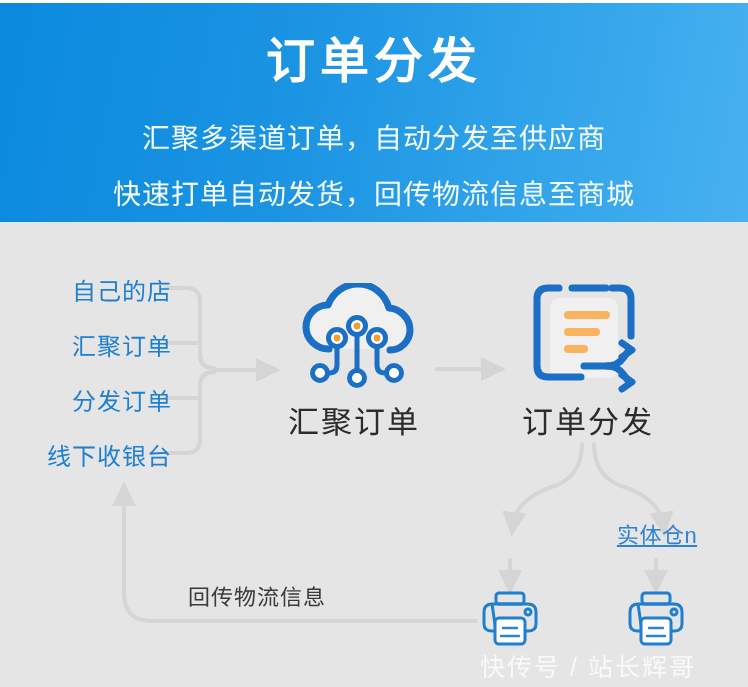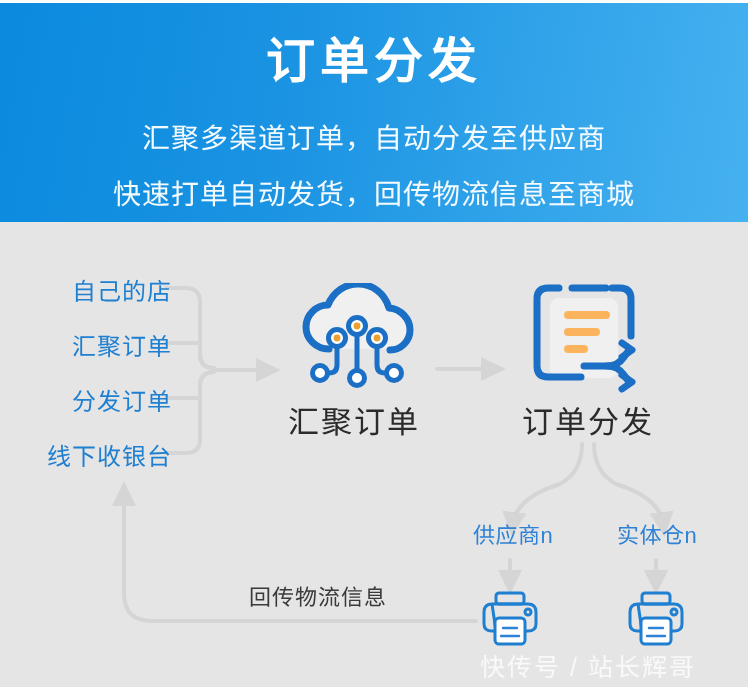--- a/index.html
+++ b/index.html
@@ -106,29 +106,29 @@
     position: absolute;
     color: #2f82d6;
     font-size: 22px;
     font-weight: 400;
     letter-spacing: 0.5px;
     line-height: 1;
     white-space: nowrap;
     text-align: center;
   }
   .branch-label.b0 { left: 433px; top: 303px; width: 160px; }
-  .branch-label.b1 { left: 577px; top: 303px; width: 160px; }
+  .branch-label.b1 { left: 577px; top: 303px; width: 160px; text-decoration: underline; }
 
   
   .feedback-label {
     position: absolute;
     left: 188px;
     top: 365px;
     width: 260px;
-    text-align: center;
+    text-align: left;
     color: #3a3a3a;
     font-size: 22px;
     font-weight: 400;
     letter-spacing: 1px;
     line-height: 1;
     white-space: nowrap;
   }
 
   
   .icon-box { position: absolute; }
@@ -249,21 +249,20 @@
       <g fill="none" stroke="#1b6fc4" stroke-width="7" stroke-linecap="round" stroke-linejoin="round">
         <path d="M56,86 L79,86 Q90,86 96,77 L101,70"></path>
         <path d="M79,86 Q90,86 96,95 L101,102"></path>
         <path d="M94,63 L104,70 L94,77"></path>
         <path d="M94,95 L104,102 L94,109"></path>
       </g>
     </svg>
   </div>
   <div class="node-label n-doc">订单分发</div>
 
-  <div class="branch-label b0">供应商n</div>
   <div class="branch-label b1">实体仓n</div>
 
   <div class="icon-box icon-print-0">
     <svg viewBox="0 0 62 60" width="62" height="60" xmlns="http://www.w3.org/2000/svg">
       <g fill="none" stroke="#1f7fd0" stroke-width="3" stroke-linecap="round" stroke-linejoin="round">
         <rect x="17" y="2" width="28" height="11" rx="3"></rect>
         <path d="M13,13 L49,13 Q57,13 57,21 L57,33 Q57,40 49,40 L45,40
                  M17,40 L13,40 Q5,40 5,33 L5,21 Q5,13 13,13 Z"></path>
         <rect x="16" y="27" width="30" height="26" rx="4" fill="#ffffff"></rect>
         <circle cx="49" cy="21" r="3"></circle>

